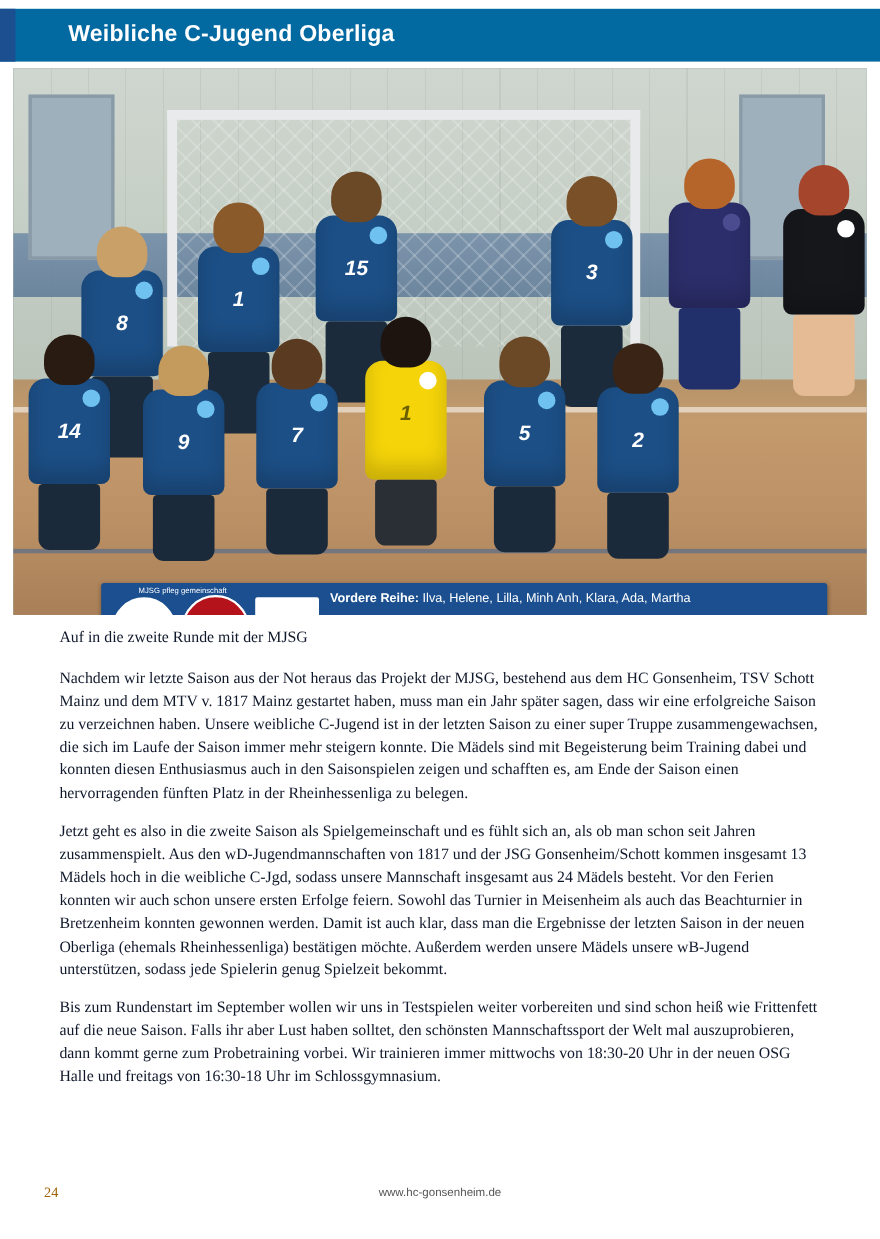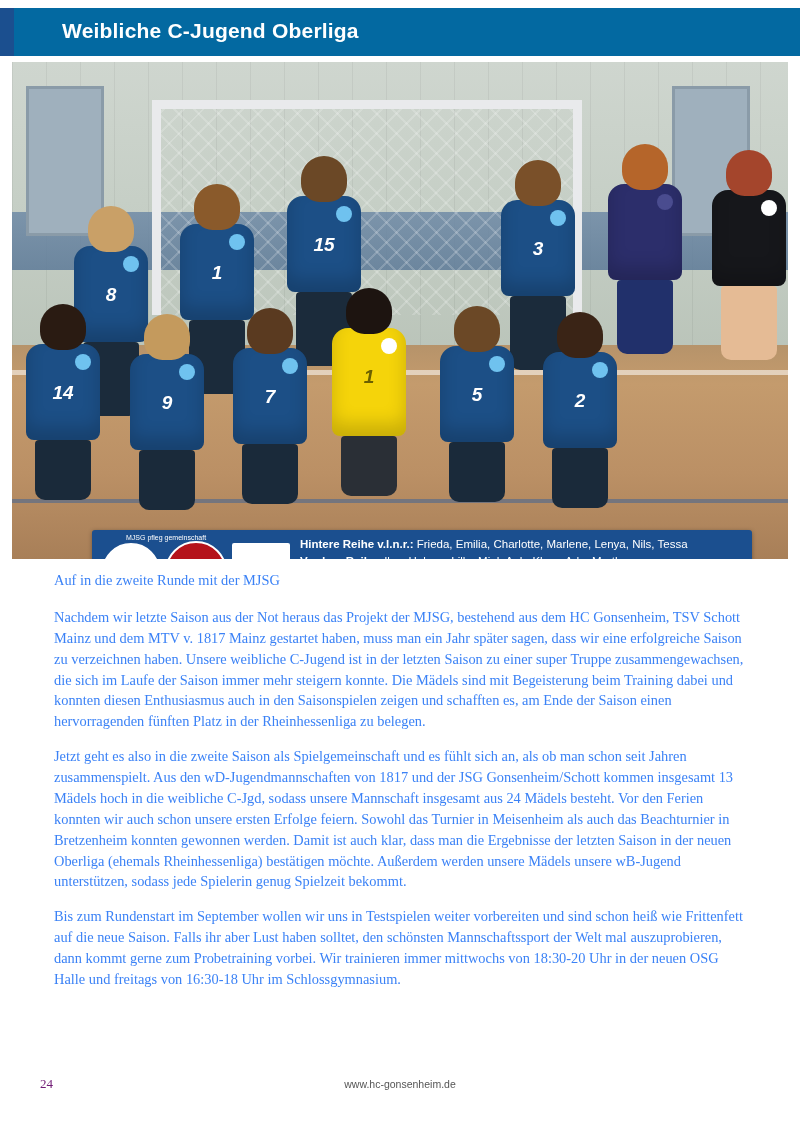--- a/index.html
+++ b/index.html
@@ -193,33 +193,33 @@
   }
 
   
   .article {
     position: absolute;
     left: 54px; top: 570px;
     width: 694px;
     font-family: "Liberation Serif", serif;
     font-size: 14.4px;
     line-height: 1.45;
-    color: #3b82f6;
+    color: #0f172a;
     text-align: left;
   }
   .article p { margin: 0 0 14px 0; }
   .article p.lead { margin-bottom: 16px; }
   .article p.last { margin-bottom: 0; }
 
   
   .footer-page {
     position: absolute;
     left: 40px; top: 1076px;
     font-size: 13px;
-    color: #701a75;
+    color: #a16207;
     font-family: "Liberation Serif", serif;
   }
   .footer-url {
     position: absolute;
     left: 0; top: 1078px;
     width: 800px;
     text-align: center;
     font-size: 10.5px;
     color: #555555;
   }
@@ -366,21 +366,20 @@
   </div>
 
   <div class="caption-box">
     <div class="logos">
       <div class="mjsg-tag">MJSG  pfleg  gemeinschaft</div>
       <div class="logo hcg">HANDBALL-CLUB GONSENHEIM</div>
       <div class="logo tsv">M TSV 1817</div>
       <div class="logo schott">TSV SCHOTT MAINZ</div>
     </div>
     <div class="caption-text">
-      <p><b>Hintere Reihe v.l.n.r.:</b><span> Frieda, Emilia, Charlotte, Marlene, Lenya, Nils, Tessa</span></p>
       <p><b>Vordere Reihe:</b><span> Ilva, Helene, Lilla, Minh Anh, Klara, Ada, Martha</span></p>
 
     </div>
   </div>
 </div>
 
 <div class="article">
   <p class="lead">Auf in die zweite Runde mit der MJSG</p>
   <p>Nachdem wir letzte Saison aus der Not heraus das Projekt der MJSG, bestehend aus dem HC Gonsenheim, TSV Schott Mainz und dem MTV v. 1817 Mainz gestartet haben, muss man ein Jahr später sagen, dass wir eine erfolgreiche Saison zu verzeichnen haben. Unsere weibliche C-Jugend ist in der letzten Saison zu einer super Truppe zusammengewachsen, die sich im Laufe der Saison immer mehr steigern konnte. Die Mädels sind mit Begeisterung beim Training dabei und konnten diesen Enthusiasmus auch in den Saisonspielen zeigen und schafften es, am Ende der Saison einen hervorragenden fünften Platz in der Rheinhessenliga zu belegen.</p>
   <p>Jetzt geht es also in die zweite Saison als Spielgemeinschaft und es fühlt sich an, als ob man schon seit Jahren zusammenspielt. Aus den wD-Jugendmannschaften von 1817 und der JSG Gonsenheim/Schott kommen insgesamt 13 Mädels hoch in die weibliche C-Jgd, sodass unsere Mannschaft insgesamt aus 24 Mädels besteht. Vor den Ferien konnten wir auch schon unsere ersten Erfolge feiern. Sowohl das Turnier in Meisenheim als auch das Beachturnier in Bretzenheim konnten gewonnen werden. Damit ist auch klar, dass man die Ergebnisse der letzten Saison in der neuen Oberliga (ehemals Rheinhessenliga) bestätigen möchte. Außerdem werden unsere Mädels unsere wB-Jugend unterstützen, sodass jede Spielerin genug Spielzeit bekommt.</p>

